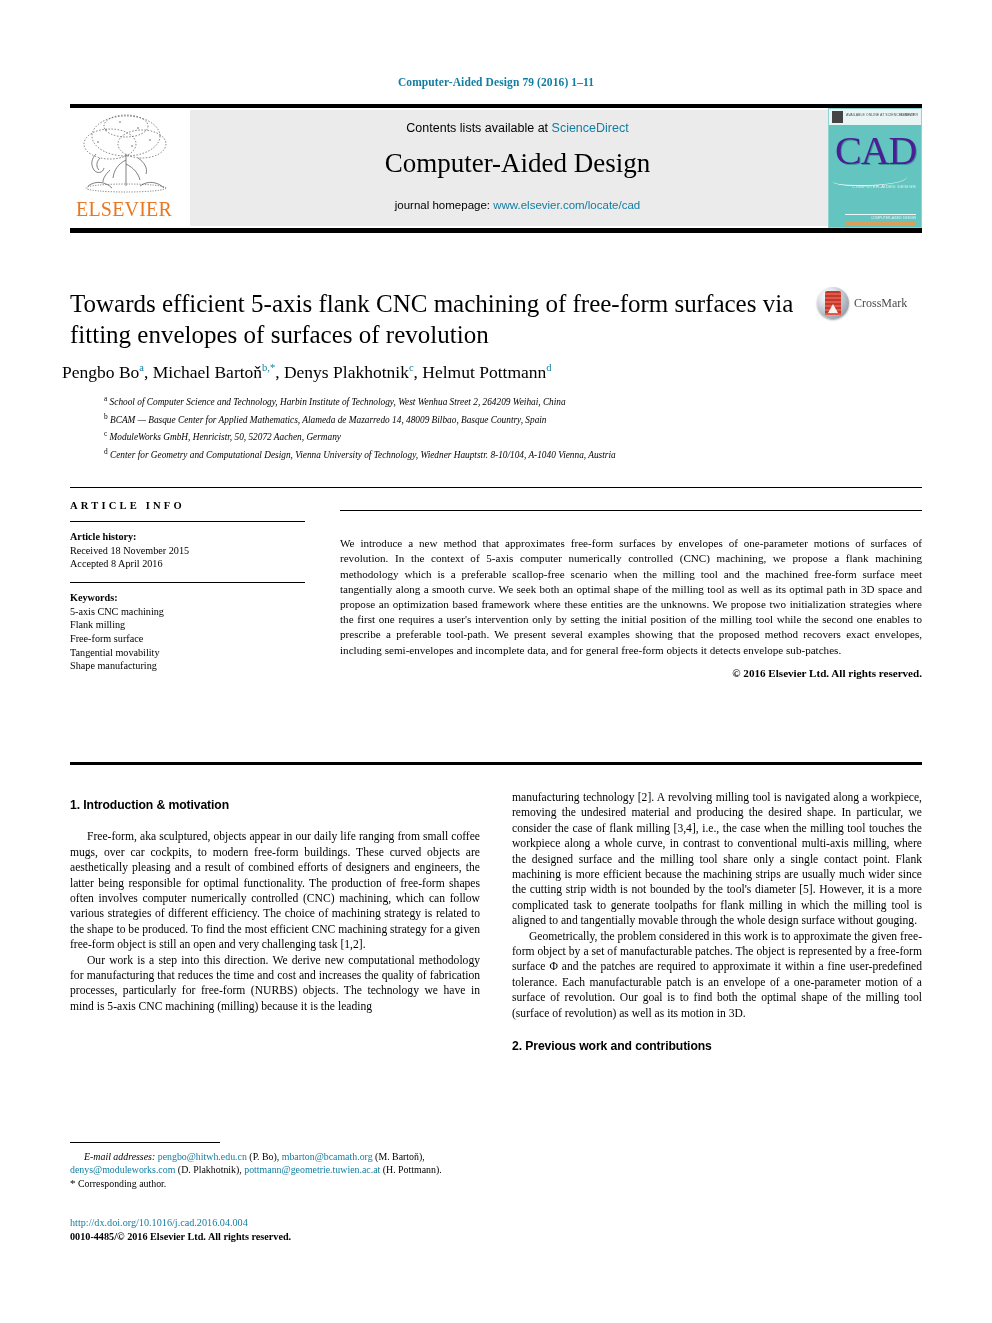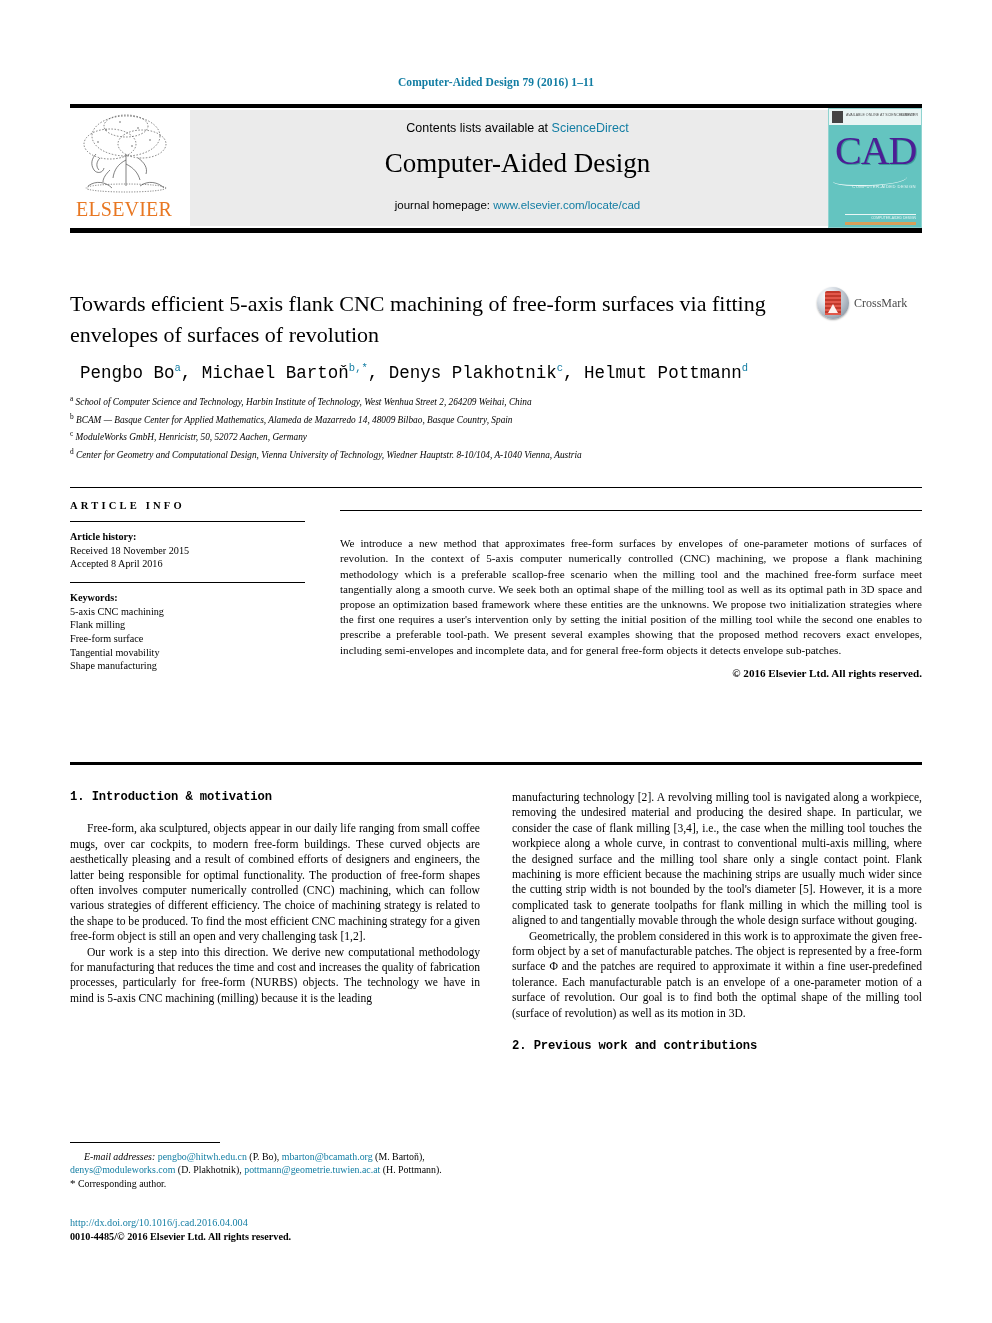--- a/index.html
+++ b/index.html
@@ -148,21 +148,21 @@
   .cad-cover .cov-bar {
     position: absolute; left: 16px; right: 5px; bottom: 2px; height: 3px;
     background: #d8a05a;
   }
 
   
   .title {
     position: absolute;
     left: 70px; top: 288px;
     width: 760px;
-    font-size: 22px;
+    font-size: 25px;
     line-height: 31px;
     font-family: "Liberation Serif", serif;
   }
   .crossmark {
     position: absolute;
     right: 55px; top: 287px;
     width: 96px; height: 34px;
   }
   .crossmark .cm-disc {
     position: absolute; left: 0; top: 0;
@@ -186,35 +186,35 @@
   }
   .crossmark .cm-label {
     position: absolute; left: 37px; top: 9px;
     font-size: 12px;
     font-family: "Liberation Serif", serif;
     color: #4a4a4a;
   }
 
   .authors {
     position: absolute;
-    left: 80px; top: 362px;
+    left: 62px; top: 362px;
     width: 800px;
     font-size: 17.5px;
-    font-family: Liberation Mono, monospace;
+    font-family: Liberation Serif, serif;
   }
   .authors sup { font-size: 10.5px; color: #127da3; }
   .affils {
     position: absolute;
     left: 70px; top: 392px;
     width: 800px;
     font-size: 9.3px;
     font-style: italic;
     line-height: 14.6px;
   }
-  .affils .aff { white-space: nowrap; }
+  .affils .aff { white-space: nowrap; margin-left: 34px; }
   .affils sup { font-style: normal; font-size: 7.4px; }
 
   
   .band-rule-top {
     position: absolute; left: 70px; top: 487px;
     width: 852px; height: 1.3px; background: #000;
   }
   .band-rule-bot {
     position: absolute; left: 70px; top: 762px;
     width: 852px; height: 3px; background: #000;
@@ -262,24 +262,24 @@
     top: 790px;
     width: 410px;
     font-size: 11.6px;
     line-height: 15.4px;
     text-align: justify;
     font-family: "Liberation Serif", serif;
   }
   .col-left { left: 70px; }
   .col-right { left: 512px; }
   .col h2 {
-    margin: 0 0 16px 0;
+    margin: 8px 0 16px 0;
     font-size: 12.2px;
     font-weight: bold;
-    font-family: Liberation Mono, monospace;
+    font-family: Liberation Sans, sans-serif;
     letter-spacing: -0.1px;
   }
   .col h2.spaced { margin-top: 18px; }
   .col p { margin: 0; text-indent: 17px; }
   .col p.first { text-indent: 17px; }
 
   
   .fn-rule {
     position: absolute;
     left: 70px; top: 1142px;

